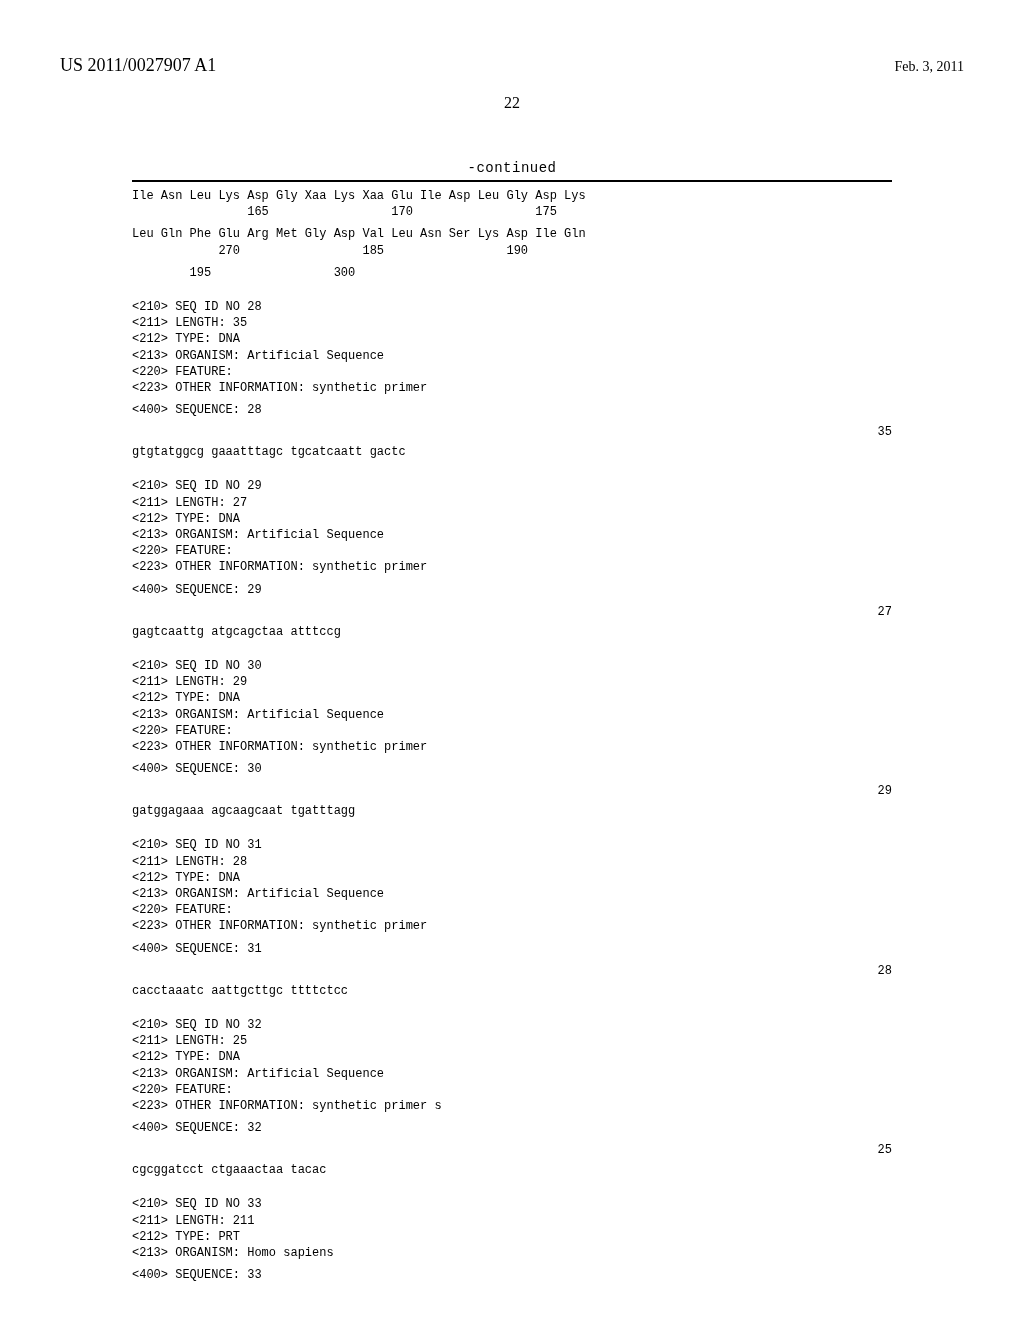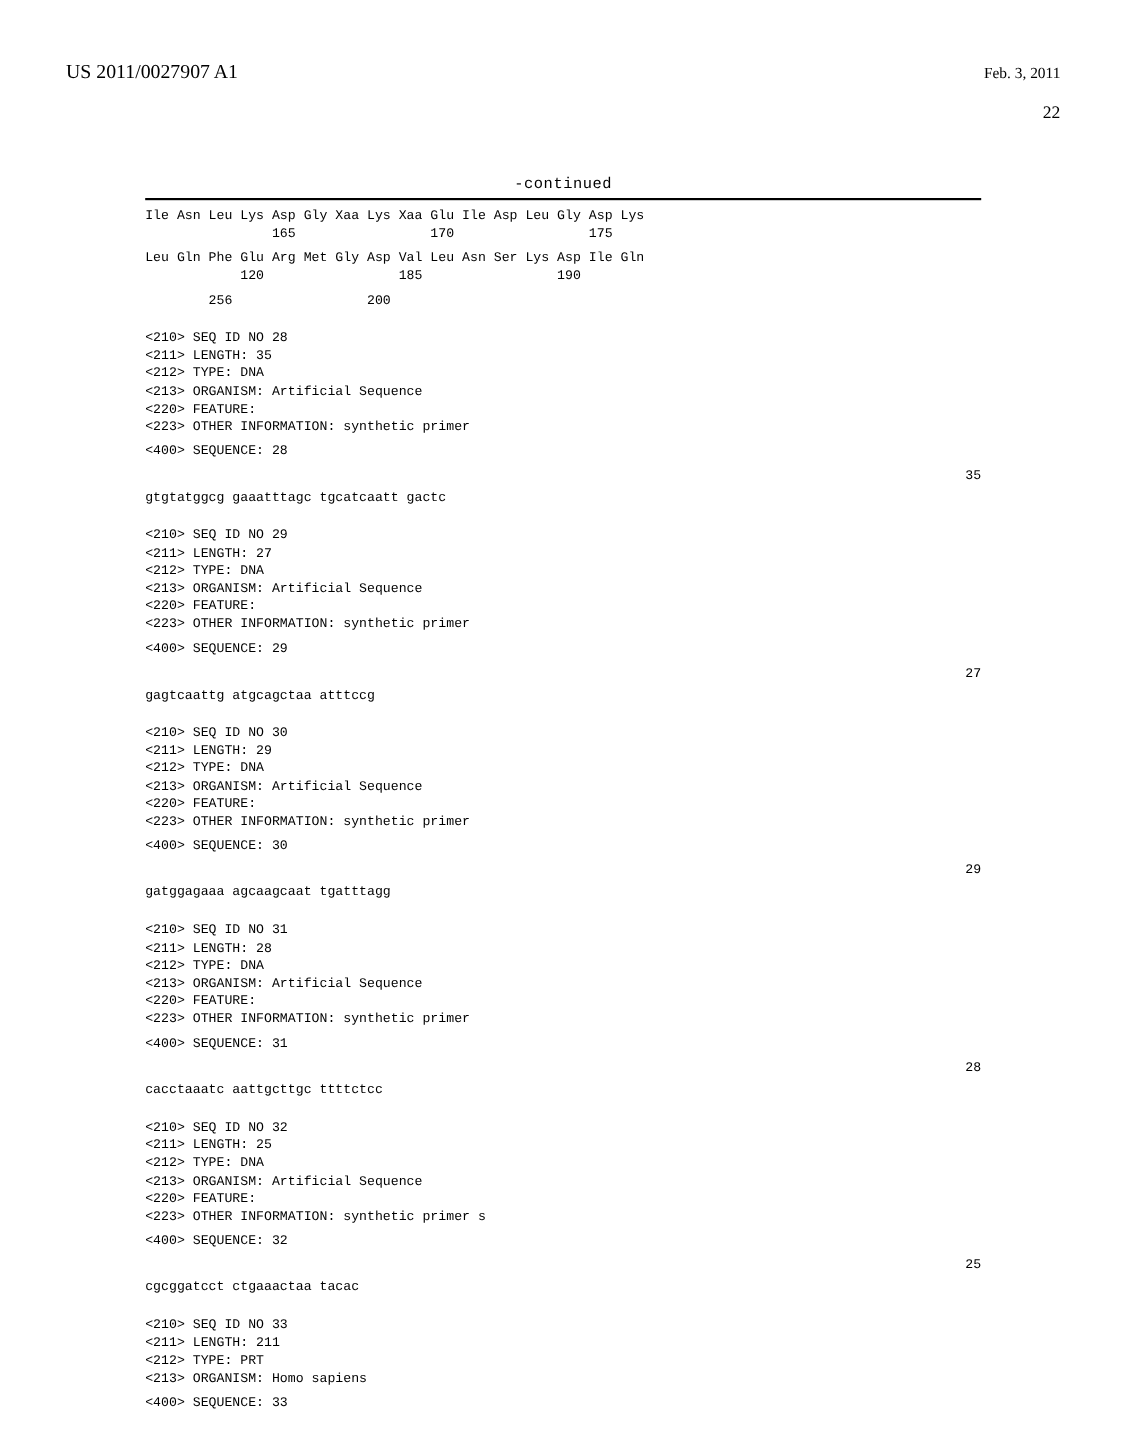--- a/index.html
+++ b/index.html
@@ -23,21 +23,21 @@
     font-family: "Times New Roman", Times, serif;
     margin-bottom: 18px;
   }
   .pub-id {
     font-size: 18px;
   }
   .pub-date {
     font-size: 14px;
   }
   .page-number {
-    text-align: right;
+    text-align: center;
     font-family: "Times New Roman", Times, serif;
     font-size: 16px;
     margin-top: 2px;
     margin-bottom: 48px;
   }
   .continued-label {
     text-align: center;
     font-size: 14px;
     letter-spacing: 0.5px;
     margin-bottom: 4px;
@@ -91,23 +91,23 @@
 
   <div class="continued-label">-continued</div>
   <hr class="divider">
 
   <div class="seq-block">
 
     <div class="aa-row">Ile Asn Leu Lys Asp Gly Xaa Lys Xaa Glu Ile Asp Leu Gly Asp Lys</div>
     <div class="pos-row">                165                 170                 175</div>
     <div class="small-gap"></div>
     <div class="aa-row">Leu Gln Phe Glu Arg Met Gly Asp Val Leu Asn Ser Lys Asp Ile Gln</div>
-    <div class="pos-row">            120                 185                 190</div>
+    <div class="pos-row">            270                 185                 190</div>
     <div class="small-gap"></div>
-    <div class="pos-row">        256                 200</div>
+    <div class="pos-row">        195                 300</div>
 
     <div class="entry-gap"></div>
     <div>&lt;210&gt; SEQ ID NO 28</div>
     <div>&lt;211&gt; LENGTH: 35</div>
     <div>&lt;212&gt; TYPE: DNA</div>
     <div>&lt;213&gt; ORGANISM: Artificial Sequence</div>
     <div>&lt;220&gt; FEATURE:</div>
     <div>&lt;223&gt; OTHER INFORMATION: synthetic primer</div>
     <div class="small-gap"></div>
     <div>&lt;400&gt; SEQUENCE: 28</div>

